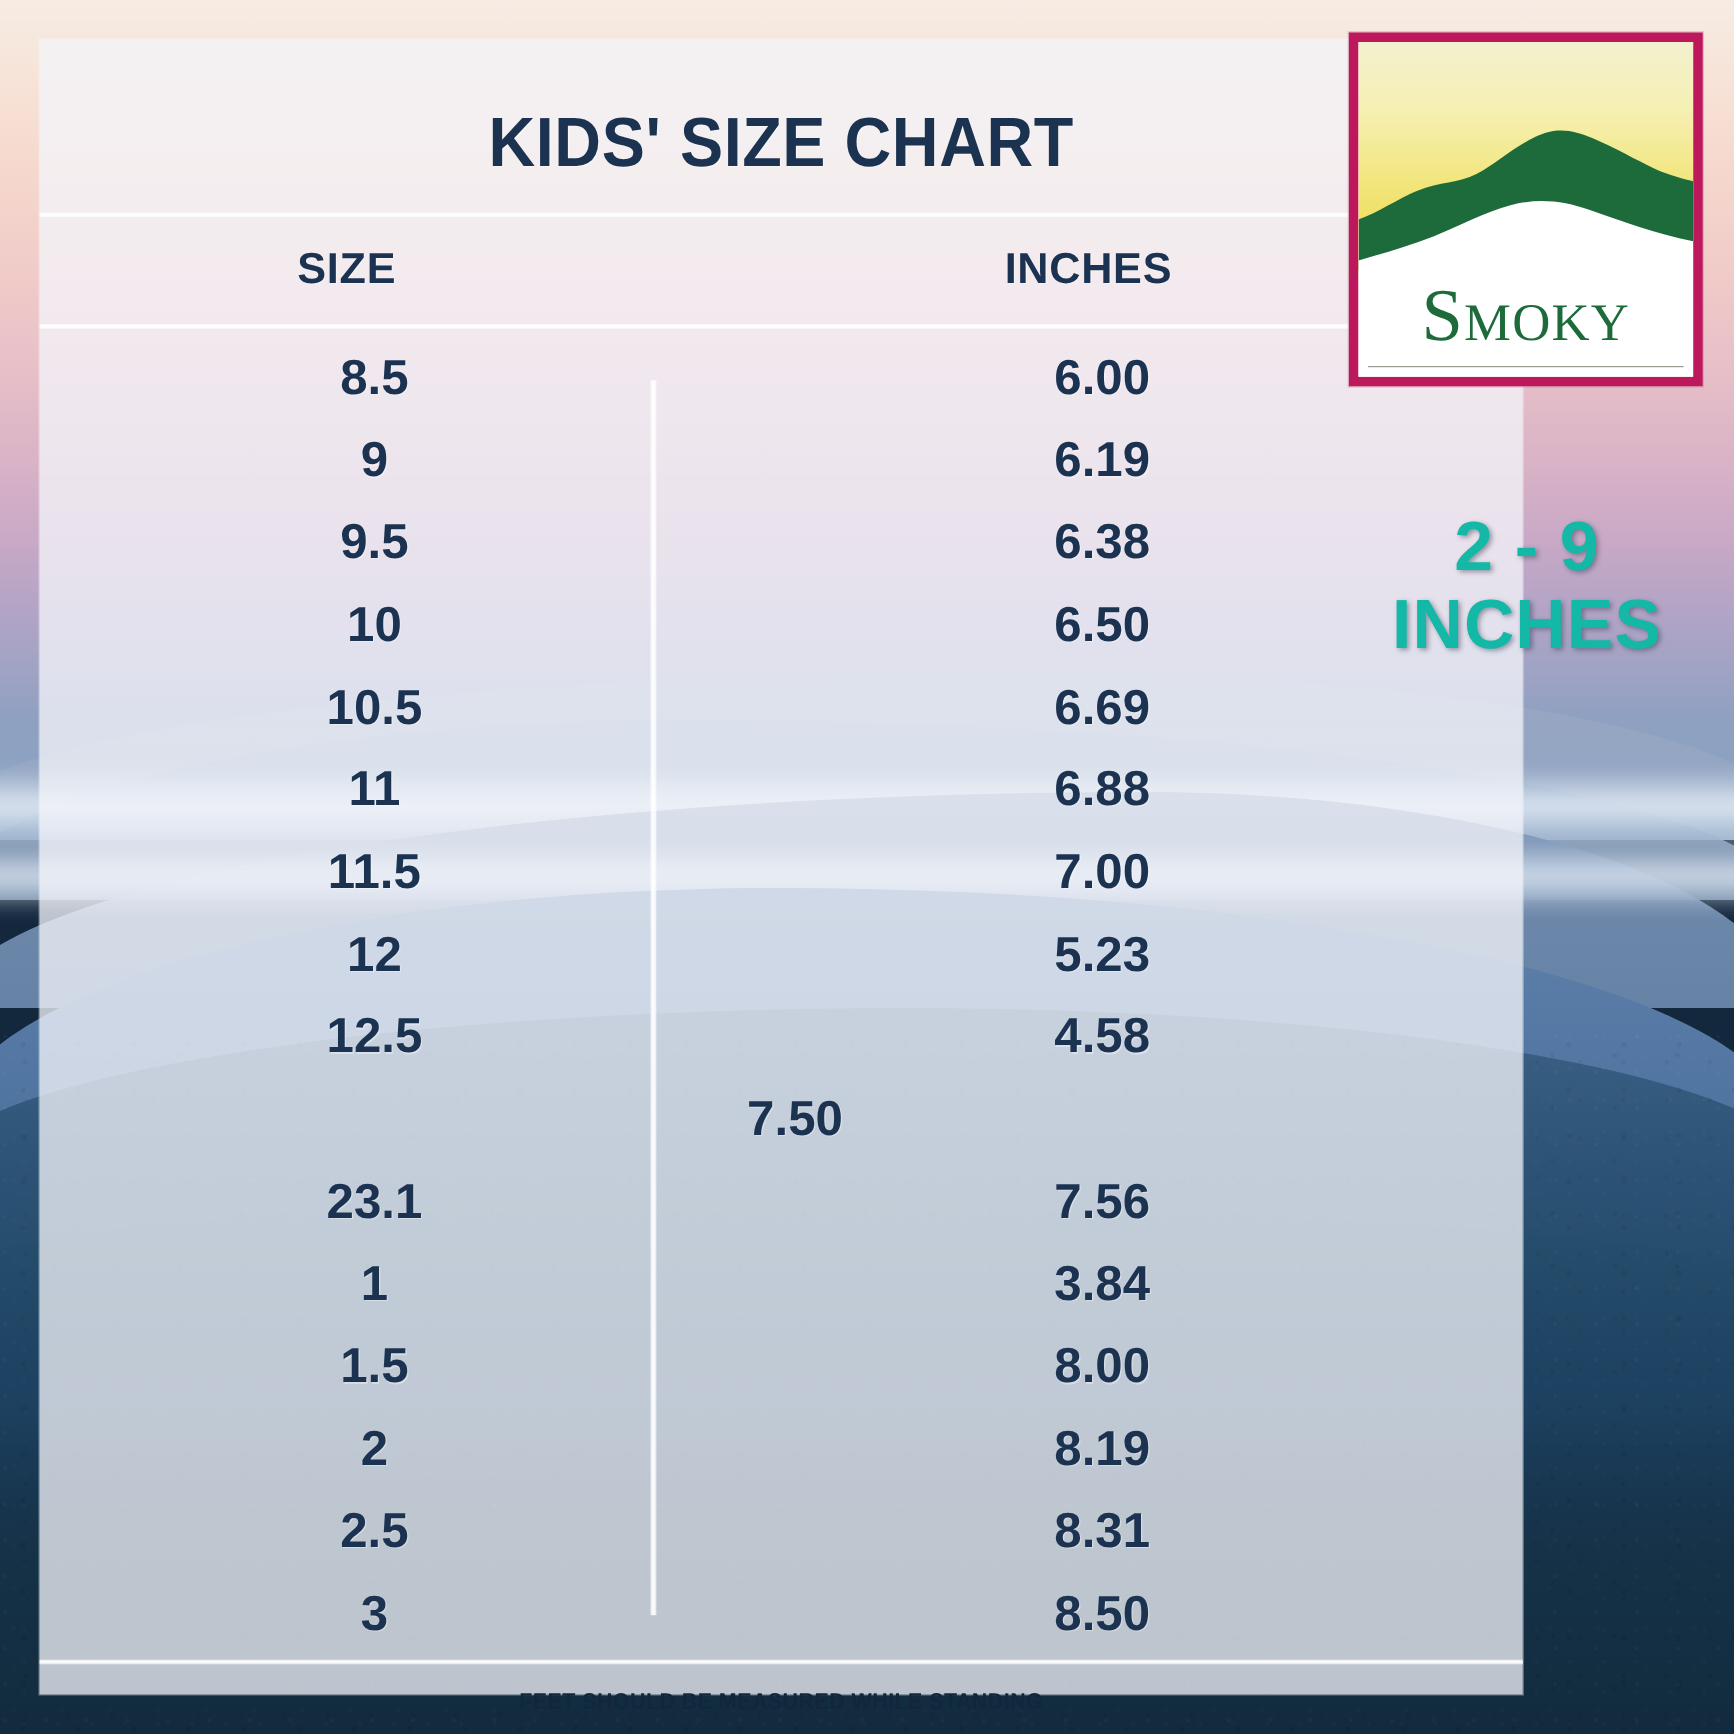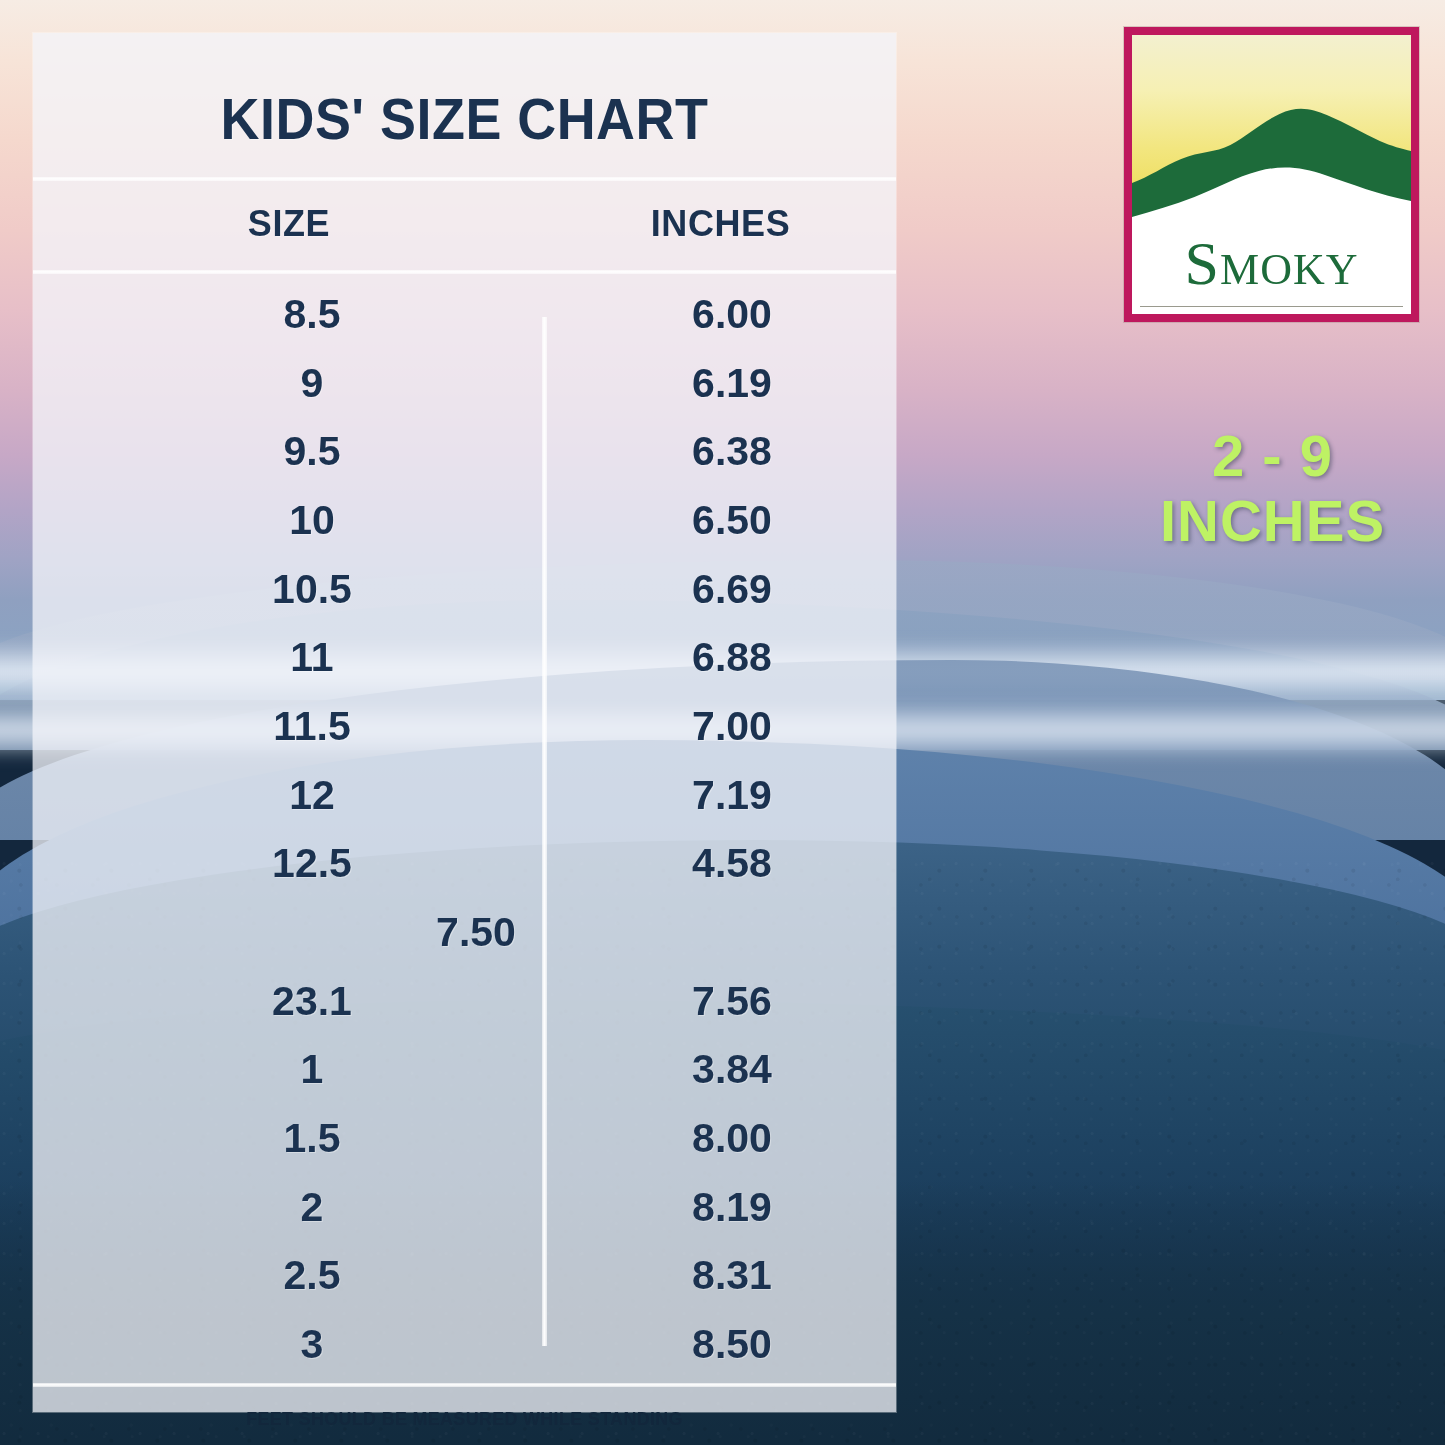--- a/index.html
+++ b/index.html
@@ -120,21 +120,21 @@
       radial-gradient(circle at 88% 44%, rgba(0,0,0,.20) 0 1.5px, transparent 2.2px),
       radial-gradient(circle at 28% 62%, rgba(255,255,255,.06) 0 1.3px, transparent 2px),
       radial-gradient(circle at 58% 78%, rgba(0,0,0,.18) 0 1.4px, transparent 2.2px);
     background-size: 34px 30px, 46px 38px, 28px 26px, 52px 44px, 40px 34px, 36px 32px;
   }
 
   
   #card {
     position: absolute;
     left: 33px; top: 33px;
-    width: 863px; height: 1379px;
+    width: 1236px; height: 1379px;
     background: rgba(243,245,250,.76);
     box-shadow: 0 0 0 1px rgba(255,255,255,.30);
   }
 
   #chart-title {
     position: absolute;
     left: 0; right: 0; top: 52px;
     text-align: center;
     font-size: 58px;
     font-weight: 700;
@@ -257,21 +257,21 @@
   #logo-sub .bt   { color: #7dba5c; }
   #logo-sub .big  { font-size: 30px; }
   #logo-sub .small{ font-size: 24px; }
 
   
   #age {
     position: absolute;
     left: 1110px; top: 424px;
     width: 325px;
     text-align: center;
-    color: #bef264;
+    color: #14b8a6;
     font-weight: 700;
     text-shadow: 2px 2px 4px rgba(40,50,70,.45);
   }
   #age-range { font-size: 58px; line-height: 64px; letter-spacing: 1px; }
   #age-unit  { font-size: 58px; line-height: 66px; letter-spacing: 1px; }
 </style>
 </head>
 <body>
 
 <div id="stage">
@@ -328,21 +328,21 @@
           <div class="row">
             <div class="col-size">11</div>
             <div class="col-inches">6.88</div>
           </div>
           <div class="row">
             <div class="col-size">11.5</div>
             <div class="col-inches">7.00</div>
           </div>
           <div class="row">
             <div class="col-size">12</div>
-            <div class="col-inches">7.19</div>
+            <div class="col-inches">5.23</div>
           </div>
           <div class="row">
             <div class="col-size">12.5</div>
             <div class="col-inches">4.58</div>
           </div>
           <div class="row">
             <div class="col-inches">7.50</div>
           </div>
           <div class="row">
             <div class="col-size">23.1</div>

